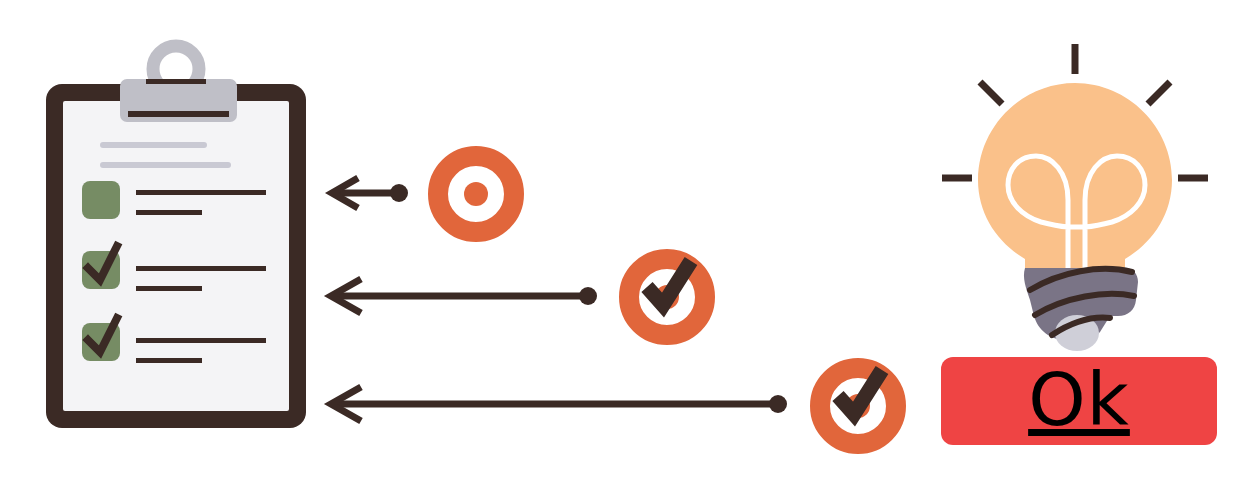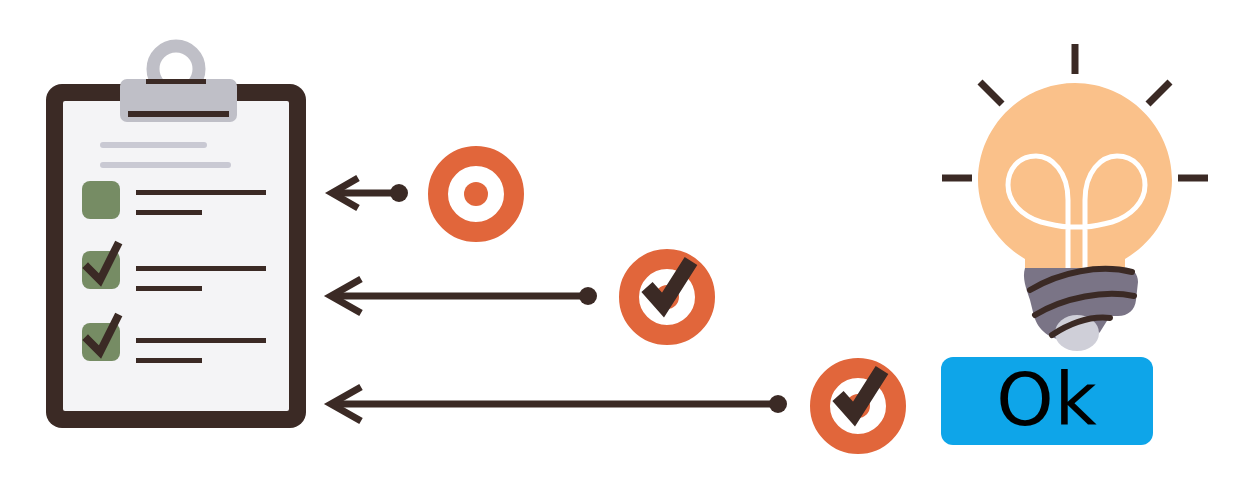--- a/index.html
+++ b/index.html
@@ -22,31 +22,32 @@
     position: absolute;
     top: 0;
     left: 0;
     width: 1254px;
     height: 500px;
   }
   .ok-button {
     position: absolute;
     left: 941px;
     top: 357px;
-    width: 212px;
+    width: 276px;
     height: 88px;
-    background: #0ea5e9;
+    background: #ef4444;
     border-radius: 12px;
     border: 0;
     padding: 0;
     display: flex;
     align-items: center;
     justify-content: center;
     cursor: pointer;
     box-sizing: border-box;
+    text-decoration: underline;
   }
   .ok-button .ok-label {
     font-family: "DejaVu Sans", sans-serif;
     font-size: 73px;
     line-height: 73px;
     font-weight: 400;
     color: #000000;
     letter-spacing: 1px;
     user-select: none;
     transform: translateY(-2px);

